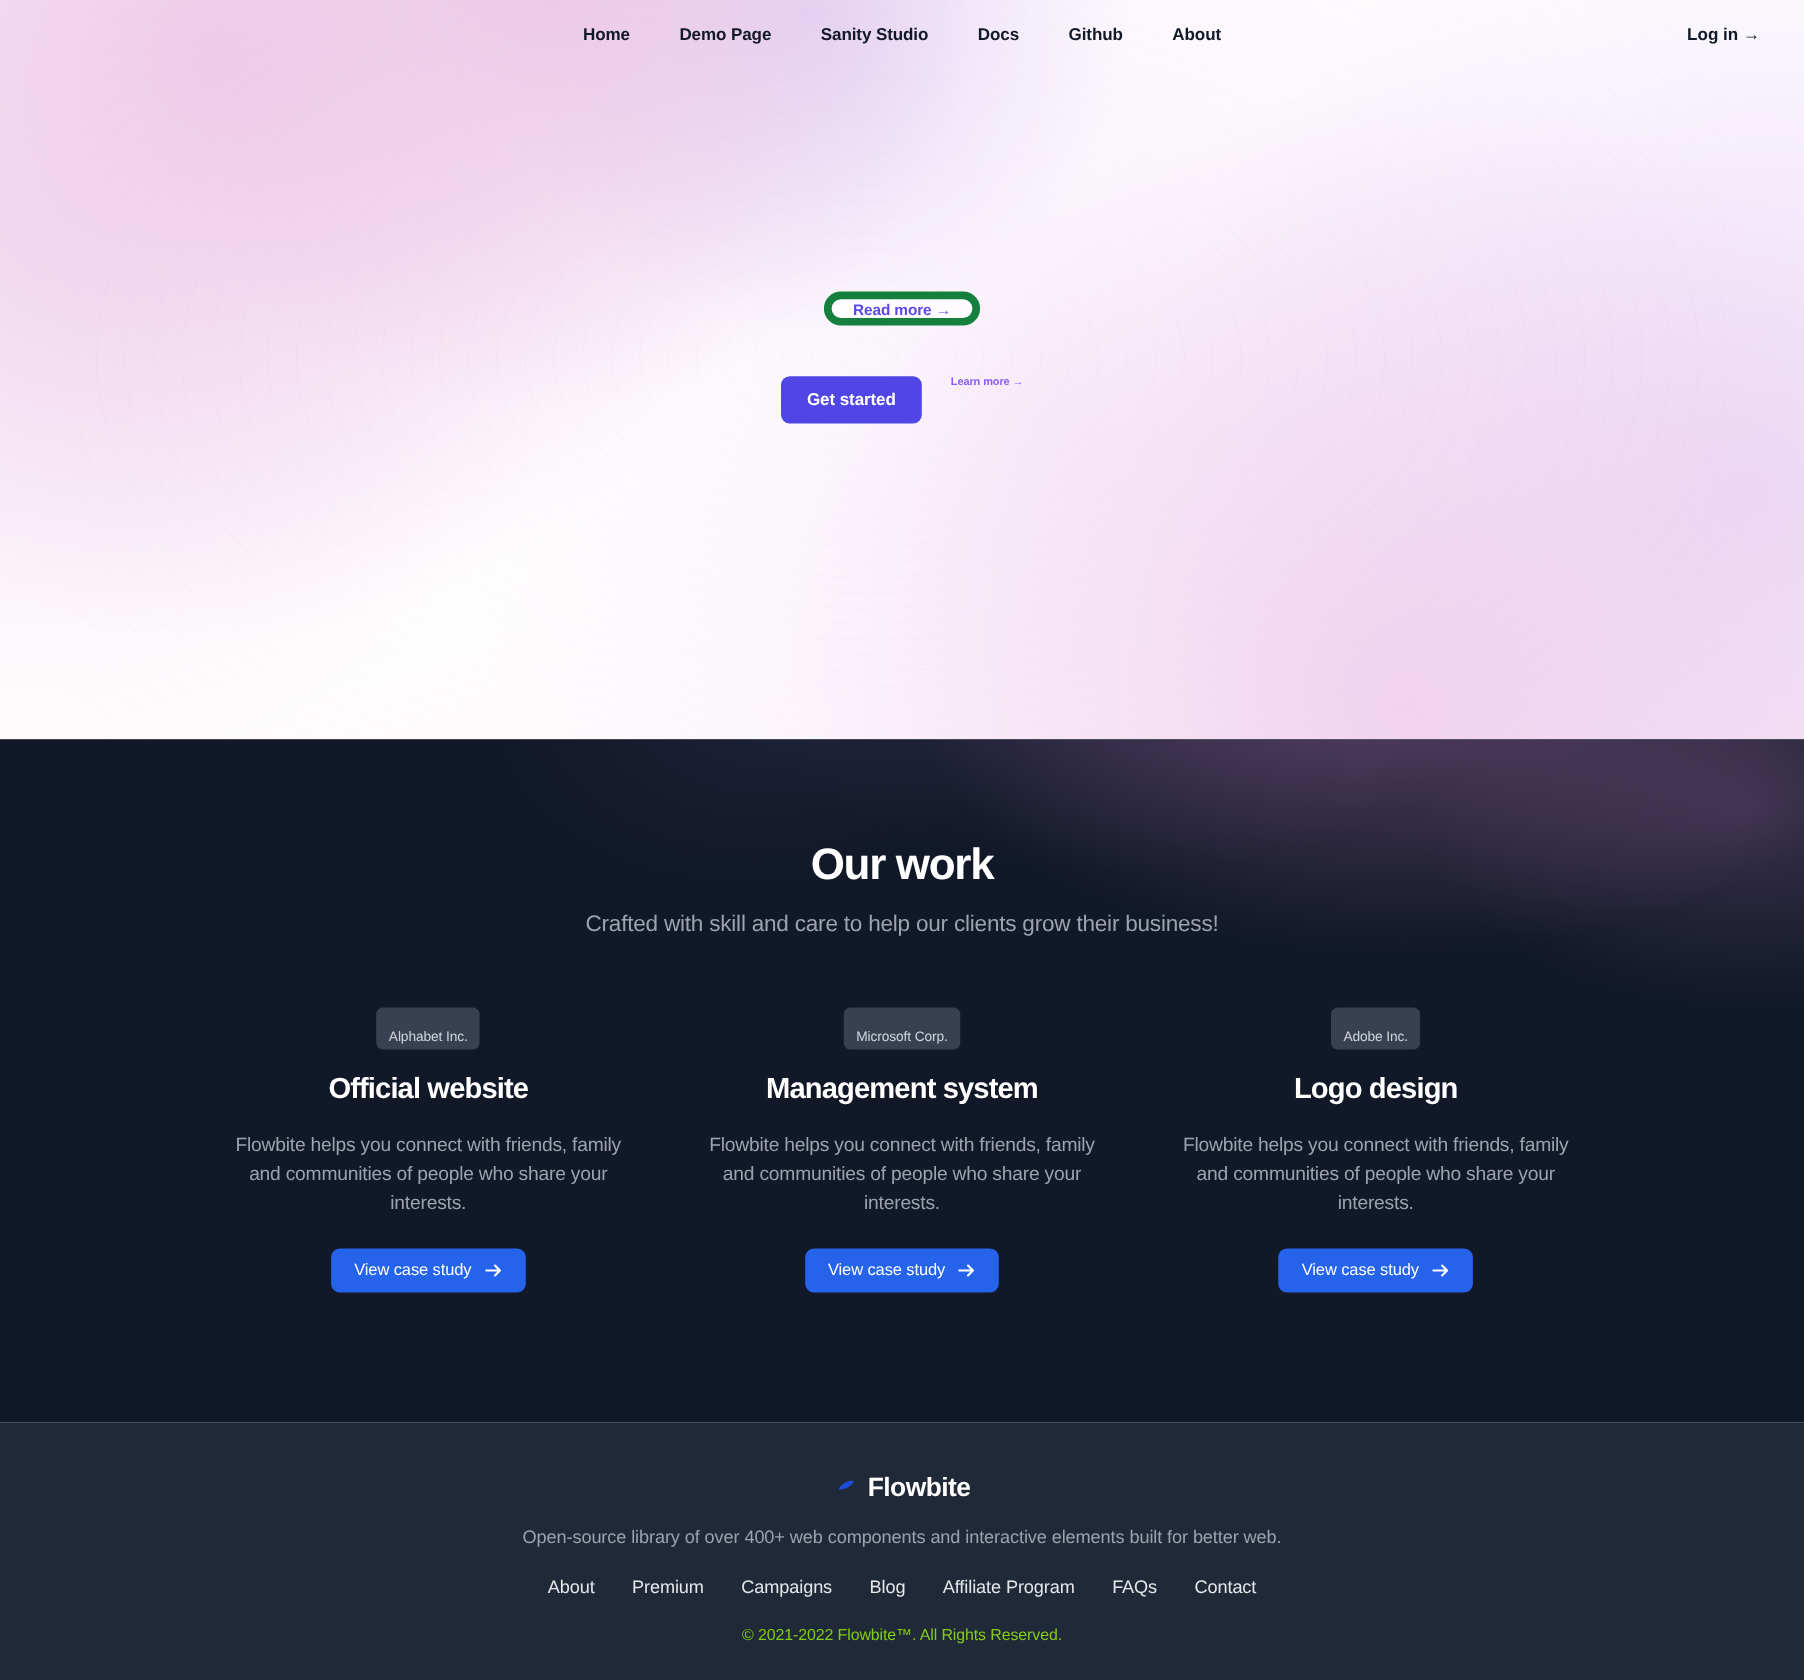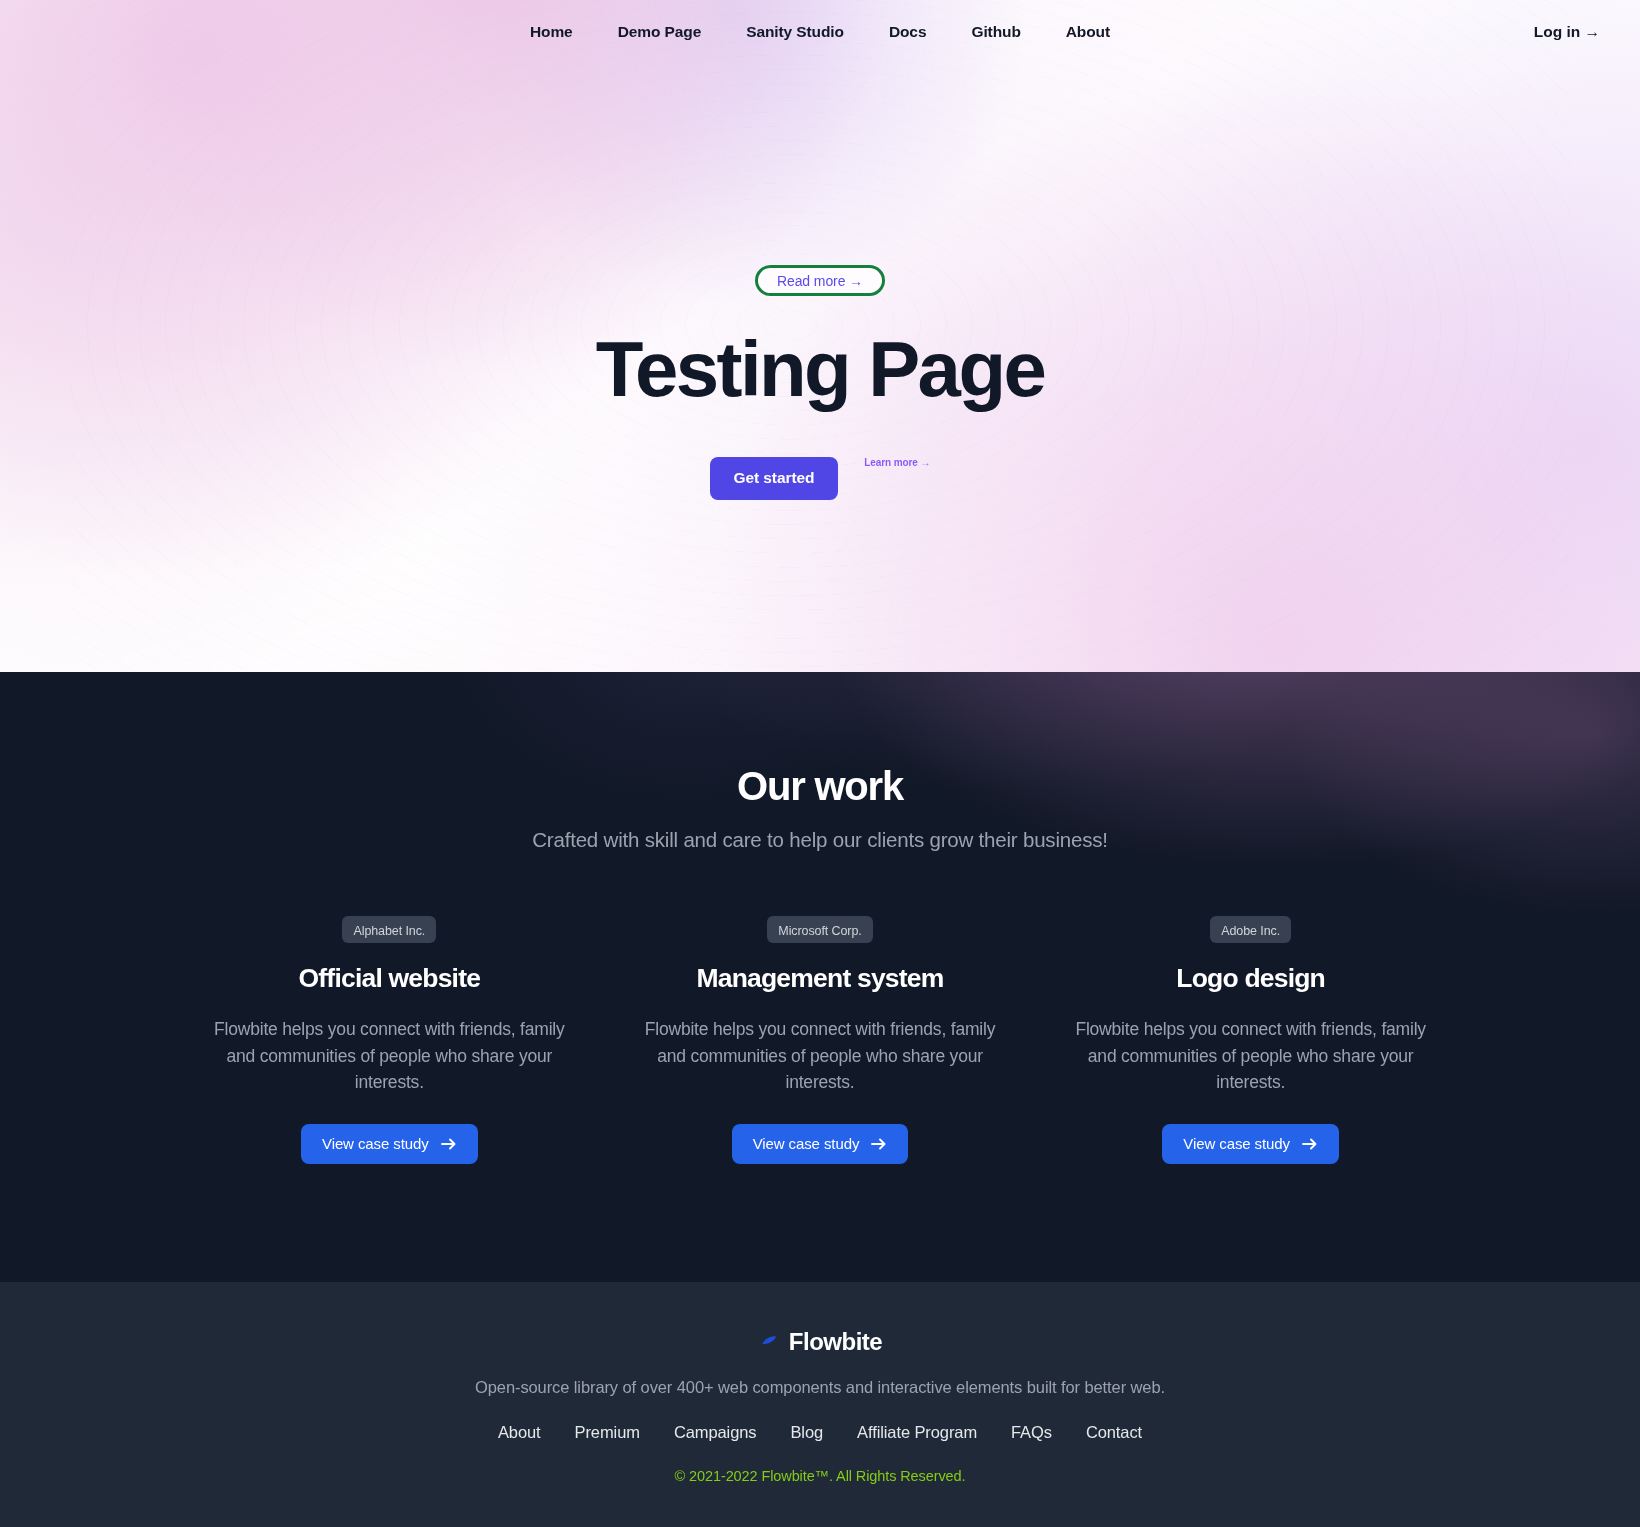--- a/index.html
+++ b/index.html
@@ -93,25 +93,25 @@
     z-index: 4;
     text-align: center;
     padding-top: 202px;
   }
   .pill {
     display: inline-flex;
     align-items: center;
     gap: 7px;
     height: 31px;
     padding: 0 19px;
-    border: 3px solid #15803d;
+    border: 7px solid #15803d;
     border-radius: 999px;
     background: rgba(255,255,255,0.72);
     font-size: 14px;
-    font-weight: 400;
+    font-weight: 700;
     color: #5b4ae8;
     text-decoration: none;
     letter-spacing: -0.1px;
   }
   .hero-title {
     margin-top: 32px;
     font-size: 78px;
     line-height: 1.06;
     font-weight: 800;
     letter-spacing: -2.6px;
@@ -183,21 +183,21 @@
   }
   .cards {
     margin-top: 64px;
     display: grid;
     grid-template-columns: repeat(3, 1fr);
     gap: 12px;
   }
   .card { text-align: center; padding: 0 22px; }
   .badge {
     display: inline-block;
-    padding: 8px 11px 5px;
+    padding: 19px 11px 5px;
     border-radius: 6px;
     background: #374151;
     color: #d1d5db;
     font-size: 12.5px;
     font-weight: 400;
     letter-spacing: -0.1px;
   }
   .card-title {
     margin-top: 20px;
     font-size: 26.5px;
@@ -296,21 +296,20 @@
         <li><a href="#">Github</a></li>
         <li><a href="#">About</a></li>
       </ul>
       <div class="nav-right">
         <a href="#">Log in →</a>
       </div>
     </nav>
 
     <div class="hero-content">
       <a href="#" class="pill">Read more →</a>
-      <h1 class="hero-title">Testing Page</h1>
       <div class="hero-actions">
         <a href="#" class="btn-primary">Get started</a>
         <a href="#" class="btn-text">Learn more →</a>
       </div>
     </div>
   </section>
 
   <section class="work">
     <div class="work-glow"></div>
     <div class="work-inner">

